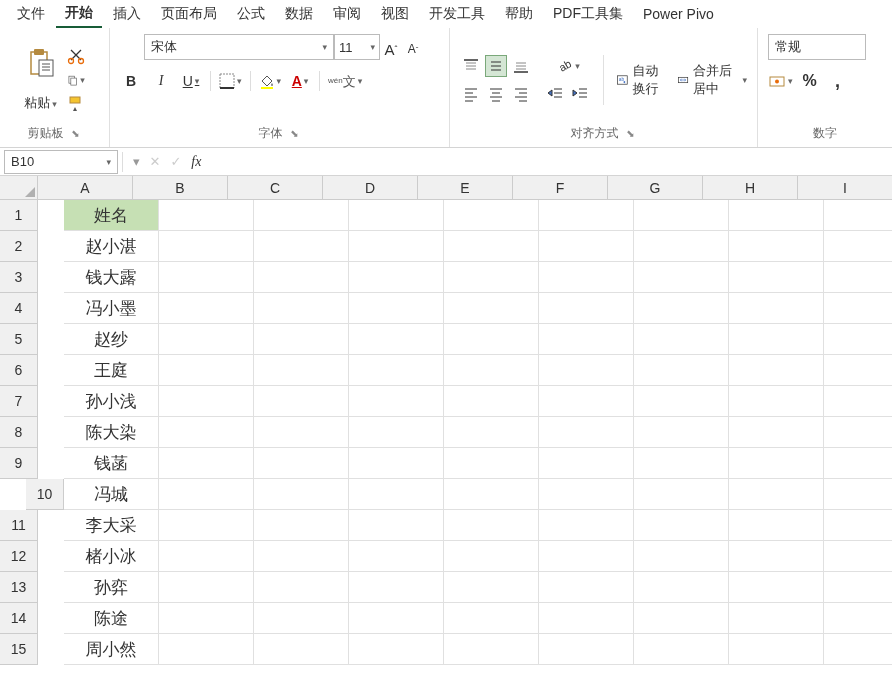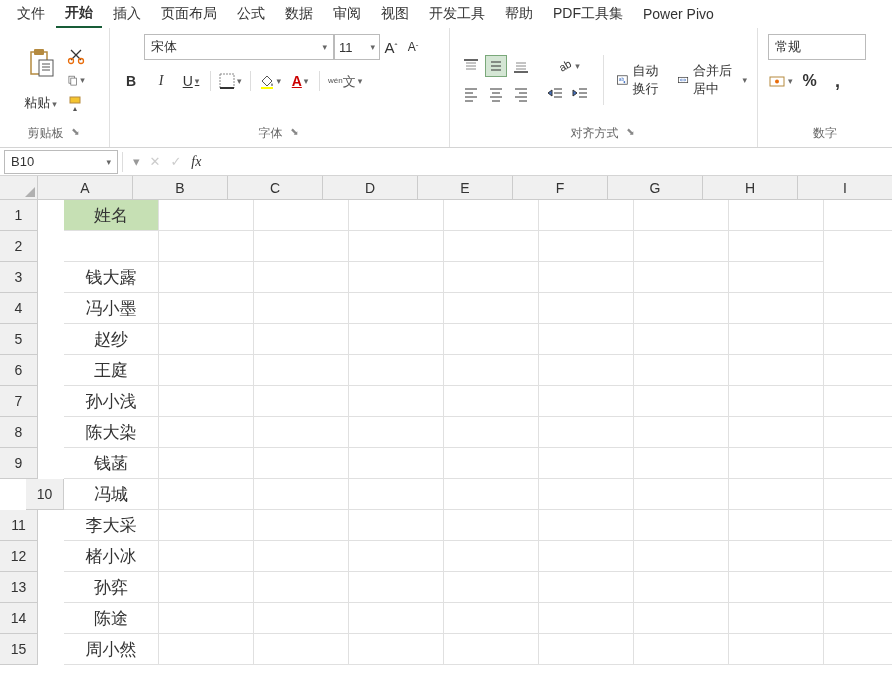--- a/index.html
+++ b/index.html
@@ -5,29 +5,29 @@
 * { margin: 0; padding: 0; box-sizing: border-box; font-family: "Microsoft YaHei", sans-serif; }
 body { background: #fff; font-size: 13px; color: #333; overflow: hidden; width: 892px; height: 695px; }
 
 .menubar { display: flex; padding: 0 8px; height: 28px; align-items: center; gap: 2px; background: #fff; }
 .menubar span { padding: 4px 9px; cursor: pointer; font-size: 14px; }
 .menubar .active { background: #fff; border-bottom: 2px solid #185c37; font-weight: bold; }
 
 .ribbon { display: flex; height: 120px; background: #fff; border-bottom: 1px solid #d4d4d4; }
 .group { border-right: 1px solid #e0e0e0; padding: 6px 10px 2px 10px; display: flex; flex-direction: column; justify-content: space-between; align-items: center; position: relative; }
 .group-content { display: flex; align-items: center; gap: 4px; flex: 1; }
-.group-label { font-size: 12px; color: #666; padding-bottom: 3px; display: flex; gap: 6px; }
+.group-label { font-size: 12px; color: #666; padding-bottom: 3px; display: flex; align-items: center; gap: 6px; }
 .dialog-launcher { width: 12px; height: 12px; display: inline-flex; justify-content: center; align-items: center; font-size: 10px; color: #888; }
 
 .clipboard-main { display: flex; flex-direction: column; align-items: center; gap: 16px; }
 .paste-icon { width: 28px; height: 30px; }
 .clip-side { display: flex; flex-direction: column; gap: 6px; margin-left: 6px; }
 .small-icon { width: 18px; height: 18px; display: flex; justify-content: center; align-items: center; }
 
-.font-top { display: flex; gap: 0; align-items: center; padding-left: 24px; }
+.font-top { display: flex; gap: 0; align-items: flex-end; padding-left: 24px; }
 .font-name { width: 190px; height: 26px; border: 1px solid #bbb; padding: 0 6px; font-size: 13px; display: flex; align-items: center; justify-content: space-between; }
 .font-size { width: 46px; height: 26px; border: 1px solid #bbb; padding: 0 4px; font-size: 13px; display: flex; align-items: center; justify-content: space-between; }
 .font-bottom { display: flex; gap: 8px; margin-top: 10px; align-items: center; }
 .btn { min-width: 22px; height: 22px; display: flex; justify-content: center; align-items: center; font-size: 14px; cursor: pointer; }
 .font-col { display: flex; flex-direction: column; }
 
 .numfmt-box { width: 98px; height: 26px; border: 1px solid #bbb; padding: 0 6px; font-size: 13px; display: flex; align-items: center; justify-content: space-between; }
 
 .namebar { height: 28px; display: flex; align-items: center; border-bottom: 1px solid #d4d4d4; background: #fff; }
 .namebox { width: 114px; height: 24px; border: 1px solid #bbb; margin: 0 4px; display: flex; align-items: center; justify-content: space-between; padding: 0 6px; font-size: 13px; }
@@ -334,20 +334,21 @@
             <div class="cell" style="width: 95px; height: 31px;"></div>
             <div class="cell" style="width: 95px; height: 31px;"></div>
             <div class="cell" style="width: 95px; height: 31px;"></div>
             <div class="cell" style="width: 95px; height: 31px;"></div>
             <div class="cell" style="width: 95px; height: 31px;"></div>
             <div class="cell" style="width: 95px; height: 31px;"></div>
             <div class="cell" style="width: 95px; height: 31px;"></div>
             <div class="cell" style="width: 95px; height: 31px;"></div>
           </div>
           <div class="cellrow">
+            <div class="cell" style="width: 95px; height: 31px;">赵小湛</div>
             <div class="cell" style="width: 95px; height: 31px;"></div>
             <div class="cell" style="width: 95px; height: 31px;"></div>
             <div class="cell" style="width: 95px; height: 31px;"></div>
             <div class="cell" style="width: 95px; height: 31px;"></div>
             <div class="cell" style="width: 95px; height: 31px;"></div>
             <div class="cell" style="width: 95px; height: 31px;"></div>
             <div class="cell" style="width: 95px; height: 31px;"></div>
             <div class="cell" style="width: 95px; height: 31px;"></div>
           </div>
           <div class="cellrow">

